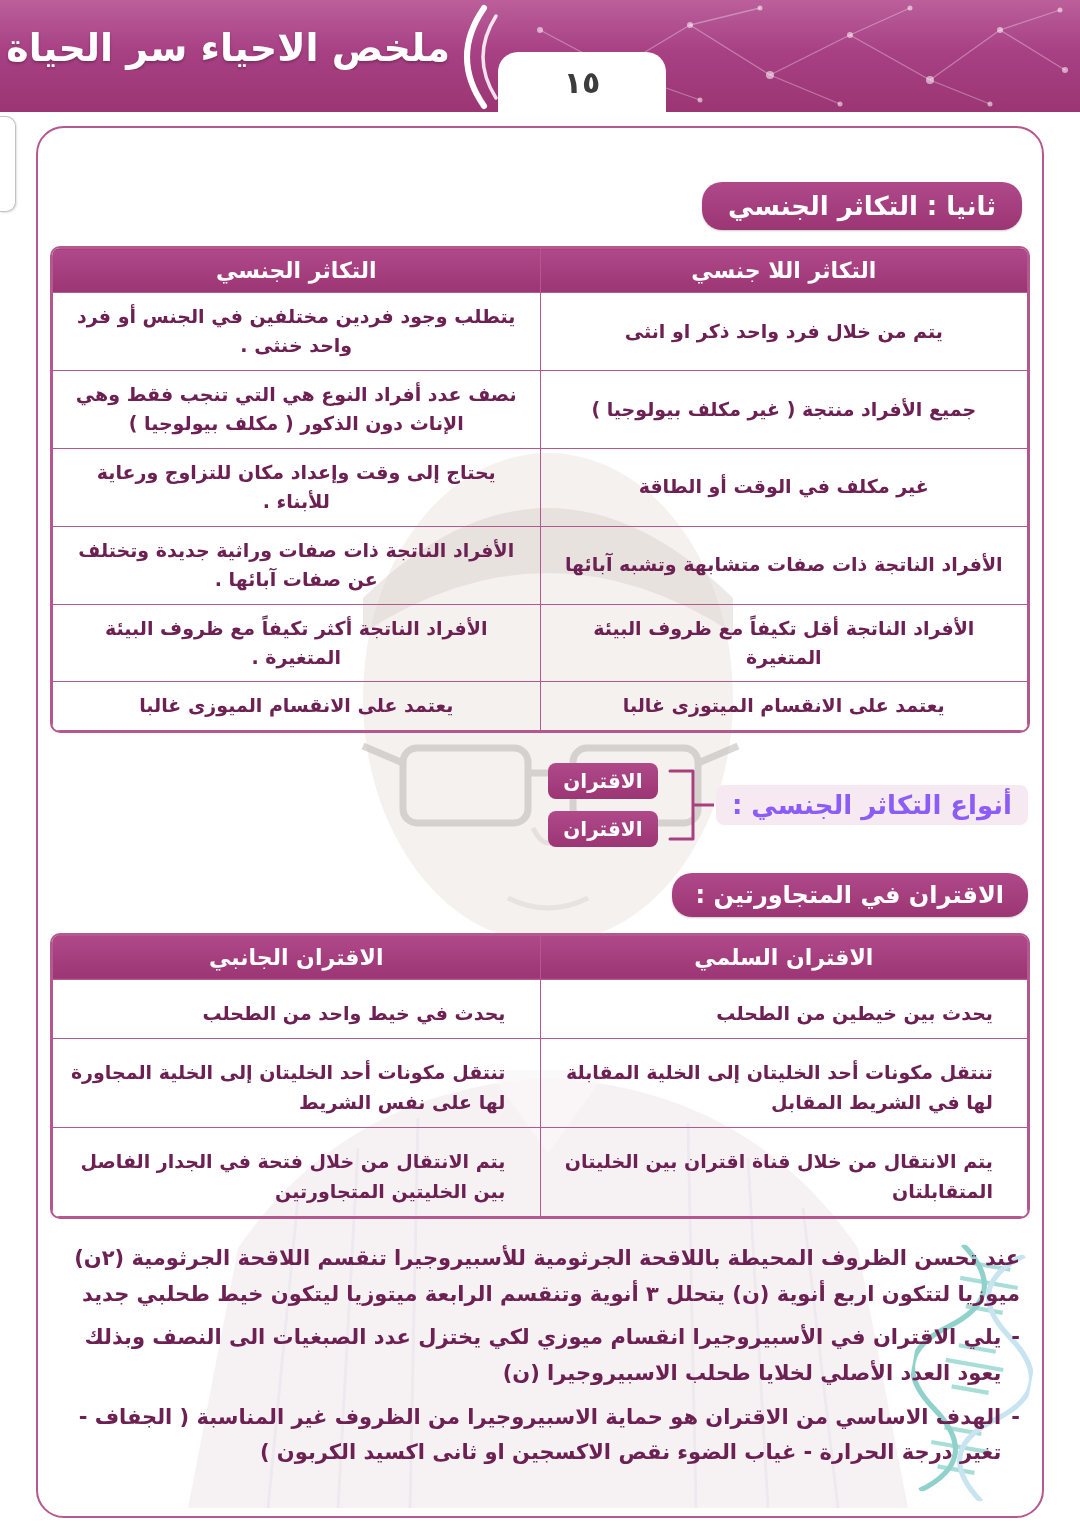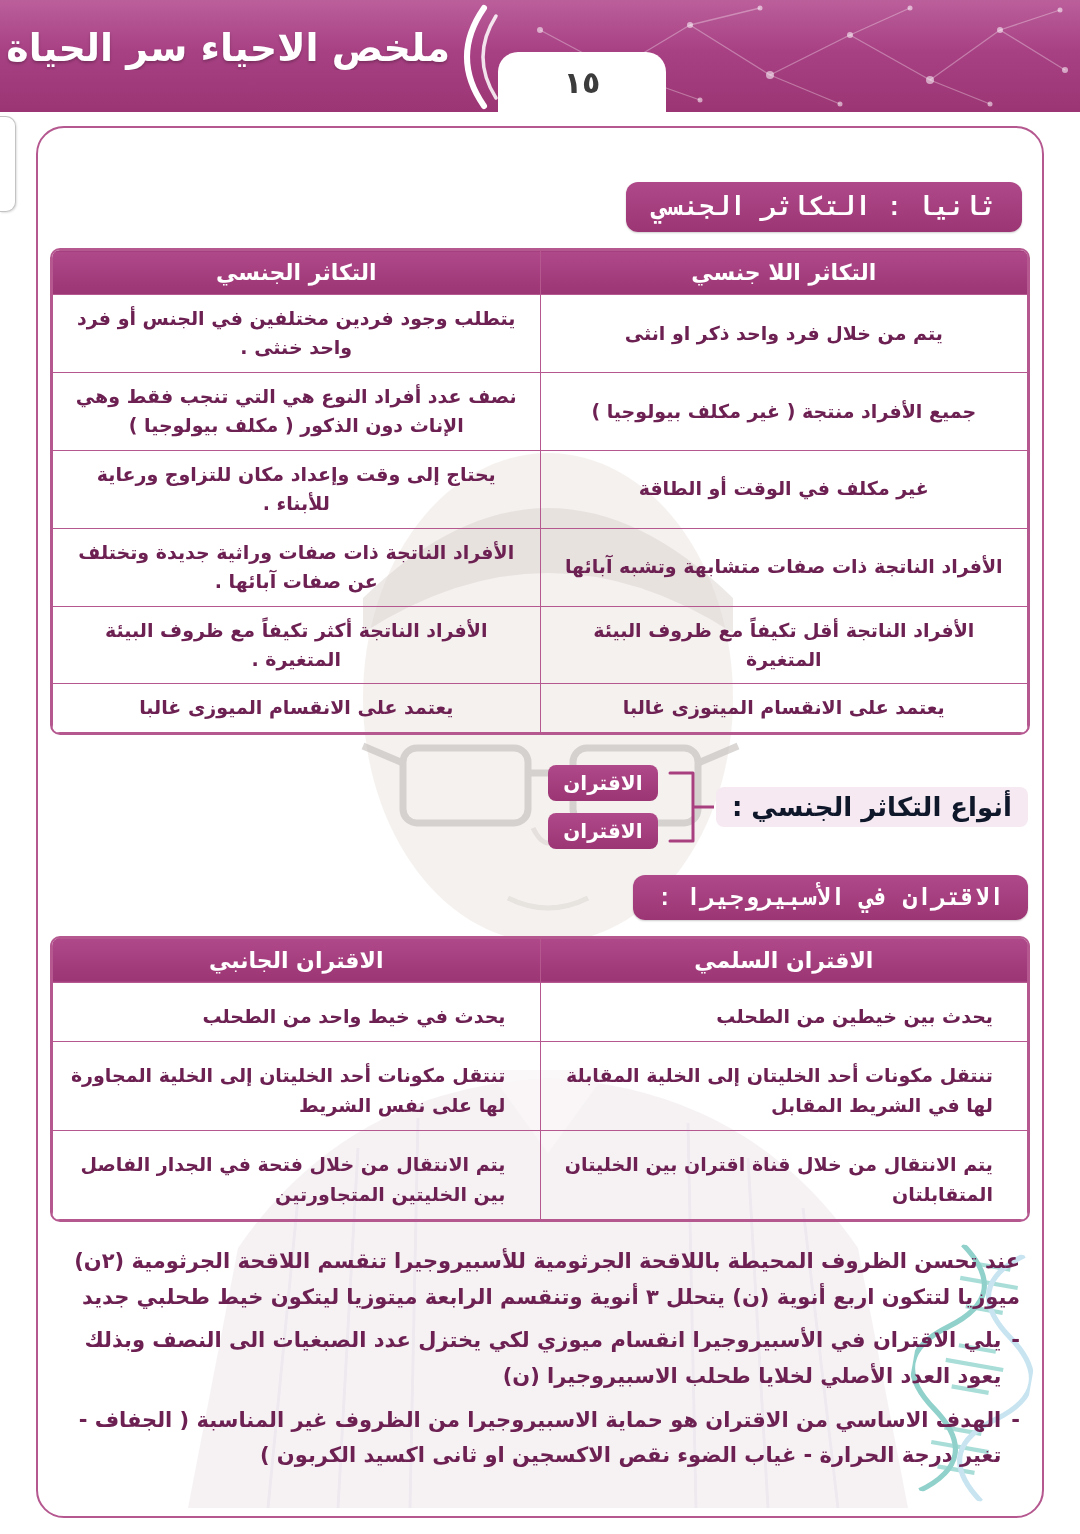--- a/index.html
+++ b/index.html
@@ -42,42 +42,42 @@
   }
   .watermark { position:absolute; left:110px; top:140px; width:780px; height:1240px; z-index:0; }
   .dna { position:absolute; right:10px; top:1120px; width:120px; height:250px; transform:rotate(10deg); z-index:1; opacity:.85; }
 
   .content { position:relative; z-index:2; padding:0 10px; }
 
   .badge-row { margin-top:54px; padding-right:10px; }
   .badge {
     display:inline-block; color:#fff; font-weight:bold; font-size:26px;
     background:linear-gradient(180deg,#b0498a,#9c3573);
-    padding:9px 26px; border-radius:12px; box-shadow:0 1px 2px rgba(0,0,0,.2);font-family:Liberation Mono, monospace;
+    padding:9px 26px; border-radius:20px; box-shadow:0 1px 2px rgba(0,0,0,.2);
   }
   .badge.small { font-size:24px; padding:8px 24px; }
 
   .tbl-wrap { margin:16px 2px 0 2px; border:2px solid #b55890; border-radius:10px; overflow:hidden; background:transparent; }
   table { width:100%; border-collapse:collapse; table-layout:fixed; background:transparent; }
   th {
     background:linear-gradient(180deg,#b0498a,#9c3573);
     color:#fff; font-weight:bold; font-size:22px; padding:9px 8px;
     border:1.5px solid #b55890; text-align:center;
   }
   td {
     border:1.5px solid #b55890; color:#6d2153; font-weight:bold;
     font-size:19px; line-height:1.55; padding:9px 14px; text-align:center;
     background:transparent;
   }
   .t2 td { text-align:right; padding:19px 34px 10px 14px; }
 
   
   .types-row { margin-top:22px; display:flex; align-items:center; gap:2px; padding-right:4px; }
   .types-label {
-    color:#0f172a; font-weight:bold; font-size:26px;
+    color:#8b5cf6; font-weight:bold; font-size:26px;
     background:#f6e9f2; padding:5px 16px; border-radius:8px;
   }
   .brace { width:54px; height:100px; flex:0 0 auto; }
   .types-badges { display:flex; flex-direction:column; gap:12px; }
   .type-badge {
     width:110px; text-align:center; color:#fff; font-weight:bold; font-size:20px;
     background:linear-gradient(180deg,#b0498a,#9c3573);
     padding:6px 0; border-radius:8px;
   }
 
@@ -239,21 +239,21 @@
       <svg class="brace" viewBox="0 0 54 100">
         <path d="M54,50 H33 M33,16 V84 M33,16 H10 M33,84 H10" stroke="#a8407f" stroke-width="3" fill="none" stroke-linecap="round"></path>
       </svg>
       <div class="types-badges">
         <span class="type-badge">الاقتران</span>
         <span class="type-badge">الاقتران</span>
       </div>
     </div>
 
     <div class="badge2-row">
-      <span class="badge small">الاقتران في الأسبيروجيرا :</span>
+      <span class="badge small">الاقتران في المتجاورتين :</span>
     </div>
 
     <div class="tbl-wrap">
       <table class="t2" dir="rtl">
         <thead>
           <tr>
             <th>الاقتران السلمي</th>
             <th>الاقتران الجانبي</th>
           </tr>
         </thead>

